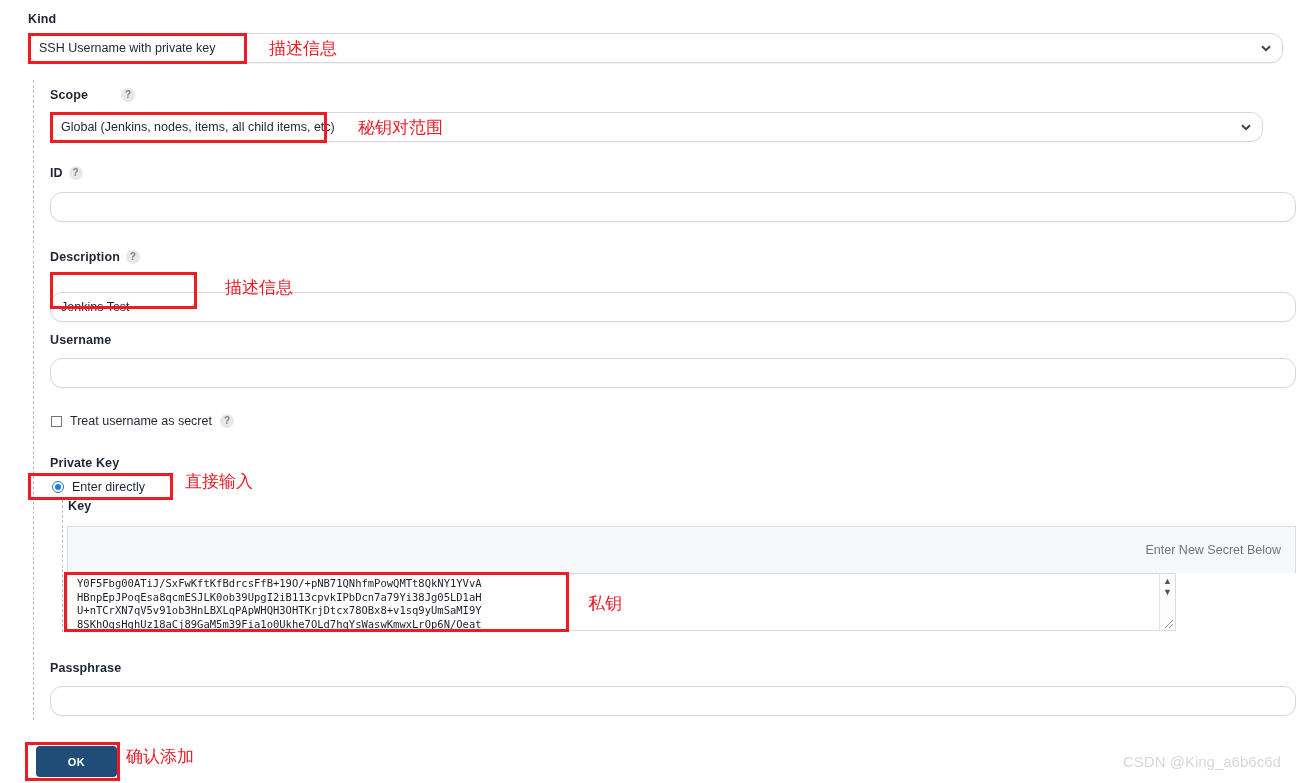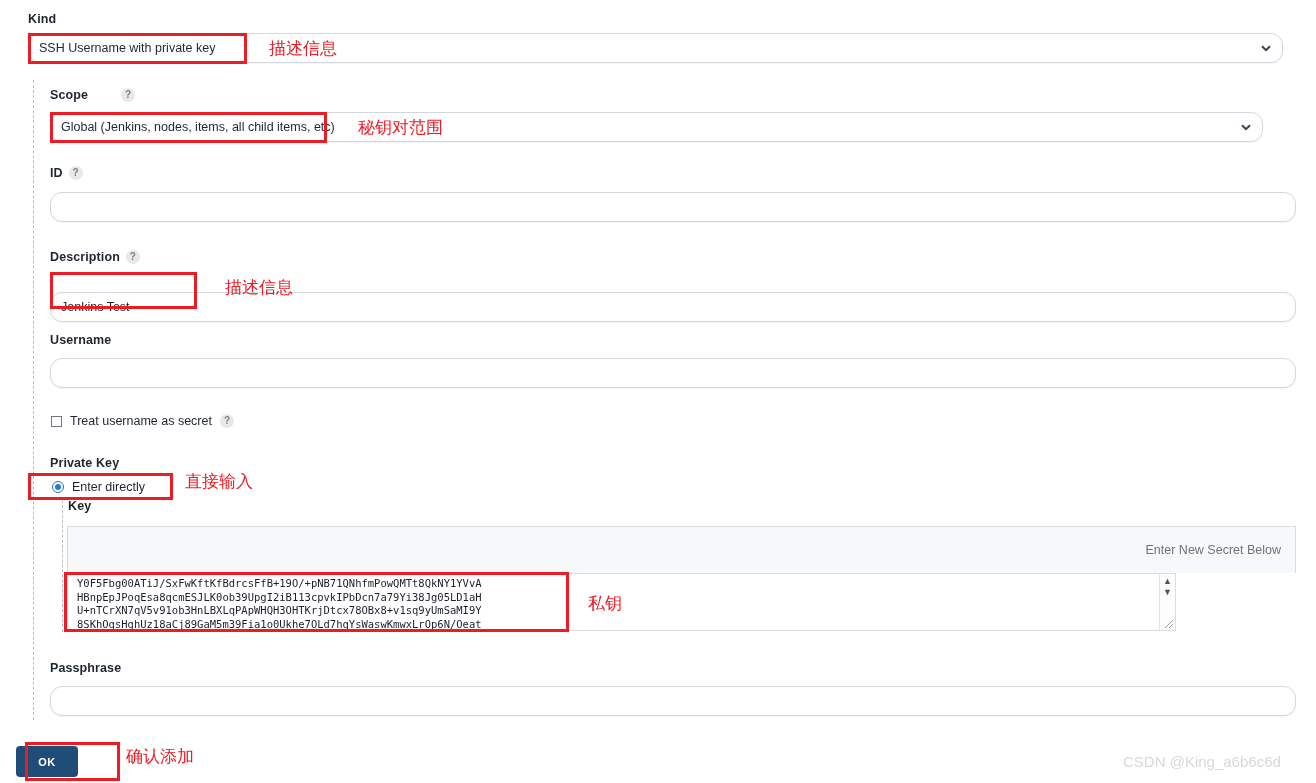--- a/index.html
+++ b/index.html
@@ -295,19 +295,19 @@
   <div class="redbox" style="left:64px;top:572px;width:505px;height:60px;"></div>
   <div class="redtext" style="left:588px;top:595px;">私钥</div>
 
   <div class="field-label" style="position:absolute;left:50px;top:660px;">
     <span>Passphrase</span>
   </div>
   <div class="input-box" style="position:absolute;left:50px;top:686px;width:1246px;">
     <span></span>
   </div>
 
-  <button class="ok-btn" style="position:absolute;left:16px;top:746px;width:62px;height:31px;">OK</button>
+  <button class="ok-btn" style="position:absolute;left:36px;top:746px;width:81px;height:31px;">OK</button>
   <div class="redbox" style="left:25px;top:742px;width:95px;height:39px;"></div>
   <div class="redtext" style="left:126px;top:748px;">确认添加</div>
 
   <div class="watermark" style="left:1123px;top:753px;">CSDN @King_a6b6c6d</div>
 
 </div>
 
 </body></html>

